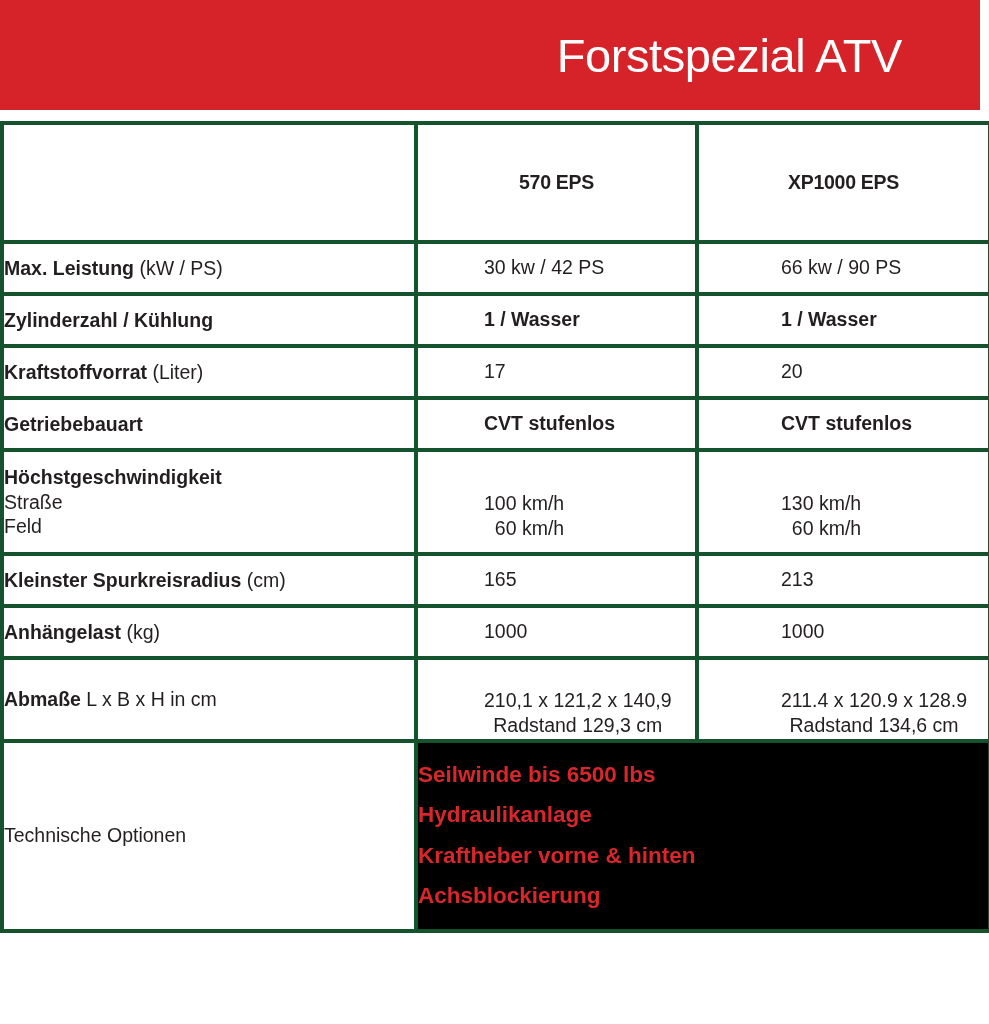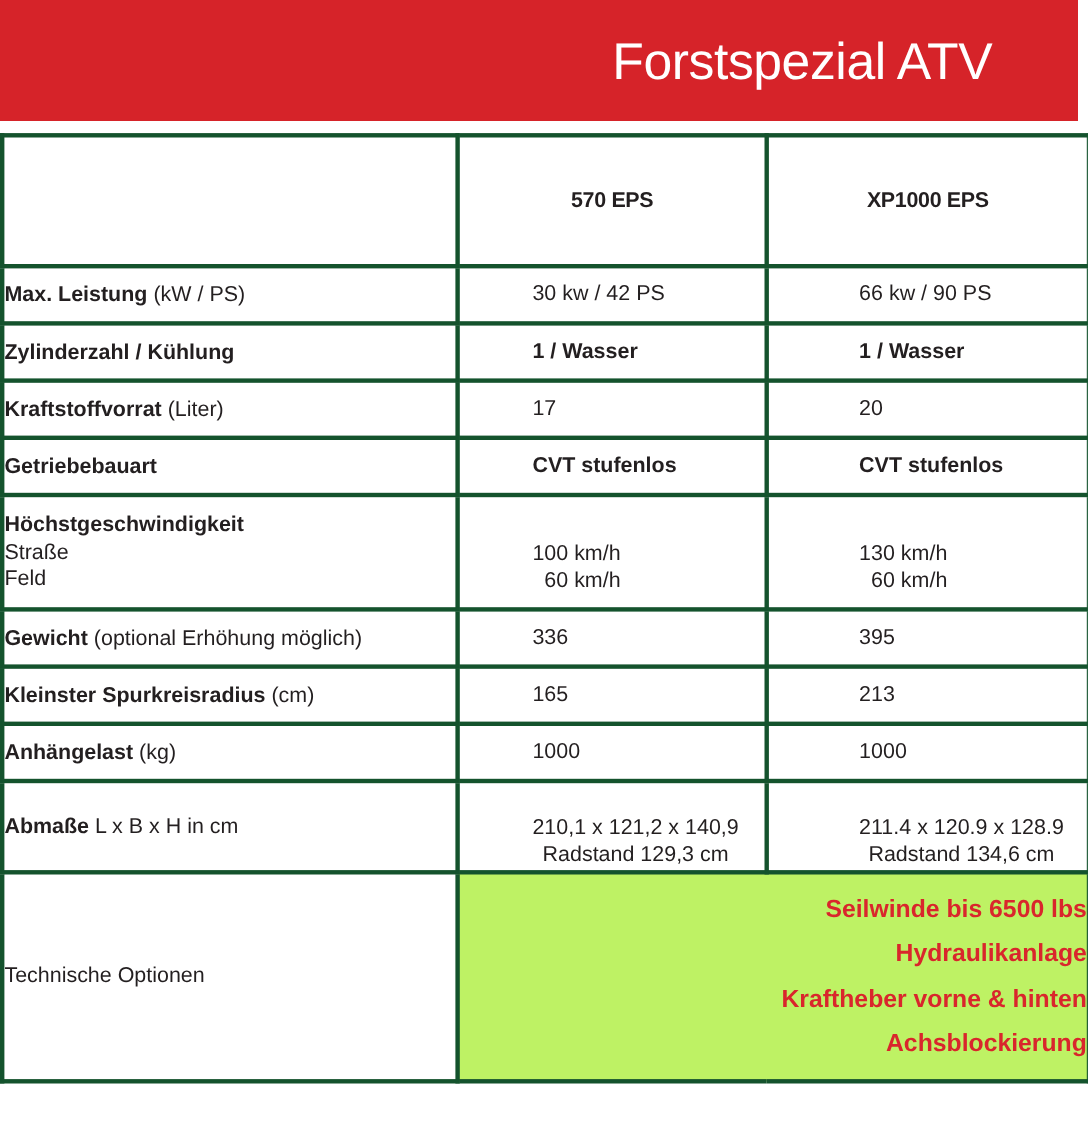--- a/index.html
+++ b/index.html
@@ -97,22 +97,22 @@
   .r-dims  { height: 72px; }
 
   
   .opt-label-cell {
     vertical-align: top;
     padding: 14px 10px 6px 16px;
     font-weight: normal;
     font-size: 19.5px;
   }
   .opt-cell {
-    background: #bef264;
-    text-align: right;
+    background: #000000;
+    text-align: left;
     padding: 16px 10px 18px 10px;
     height: 186px;
     margin-top: 33px;
   }
   .opt-item {
     color: #d9262c;
     font-weight: bold;
     font-size: 22.5px;
     line-height: 1;
     padding: 9px 0;
@@ -189,29 +189,20 @@
       </td>
       <td class="val-cell val-b">
         <span class="val-inner"><span class="stack">
           <span class="ln">130 km/h</span>
           <span class="ln">60 km/h</span>
         </span></span>
       </td>
     </tr>
 
     <tr class="r-std">
-      <td class="label-cell"><span class="lb">Gewicht</span><span class="lr"> (optional Erhöhung möglich)</span></td>
-      <td class="val-cell val-a">
-          <span class="val-inner">336</span>
-        </td>
-      <td class="val-cell val-b">
-          <span class="val-inner">395</span>
-        </td>
-    </tr>
-    <tr class="r-std">
       <td class="label-cell"><span class="lb">Kleinster Spurkreisradius</span><span class="lr"> (cm)</span></td>
       <td class="val-cell val-a">
           <span class="val-inner">165</span>
         </td>
       <td class="val-cell val-b">
           <span class="val-inner">213</span>
         </td>
     </tr>
     <tr class="r-std">
       <td class="label-cell"><span class="lb">Anhängelast</span><span class="lr"> (kg)</span></td>

